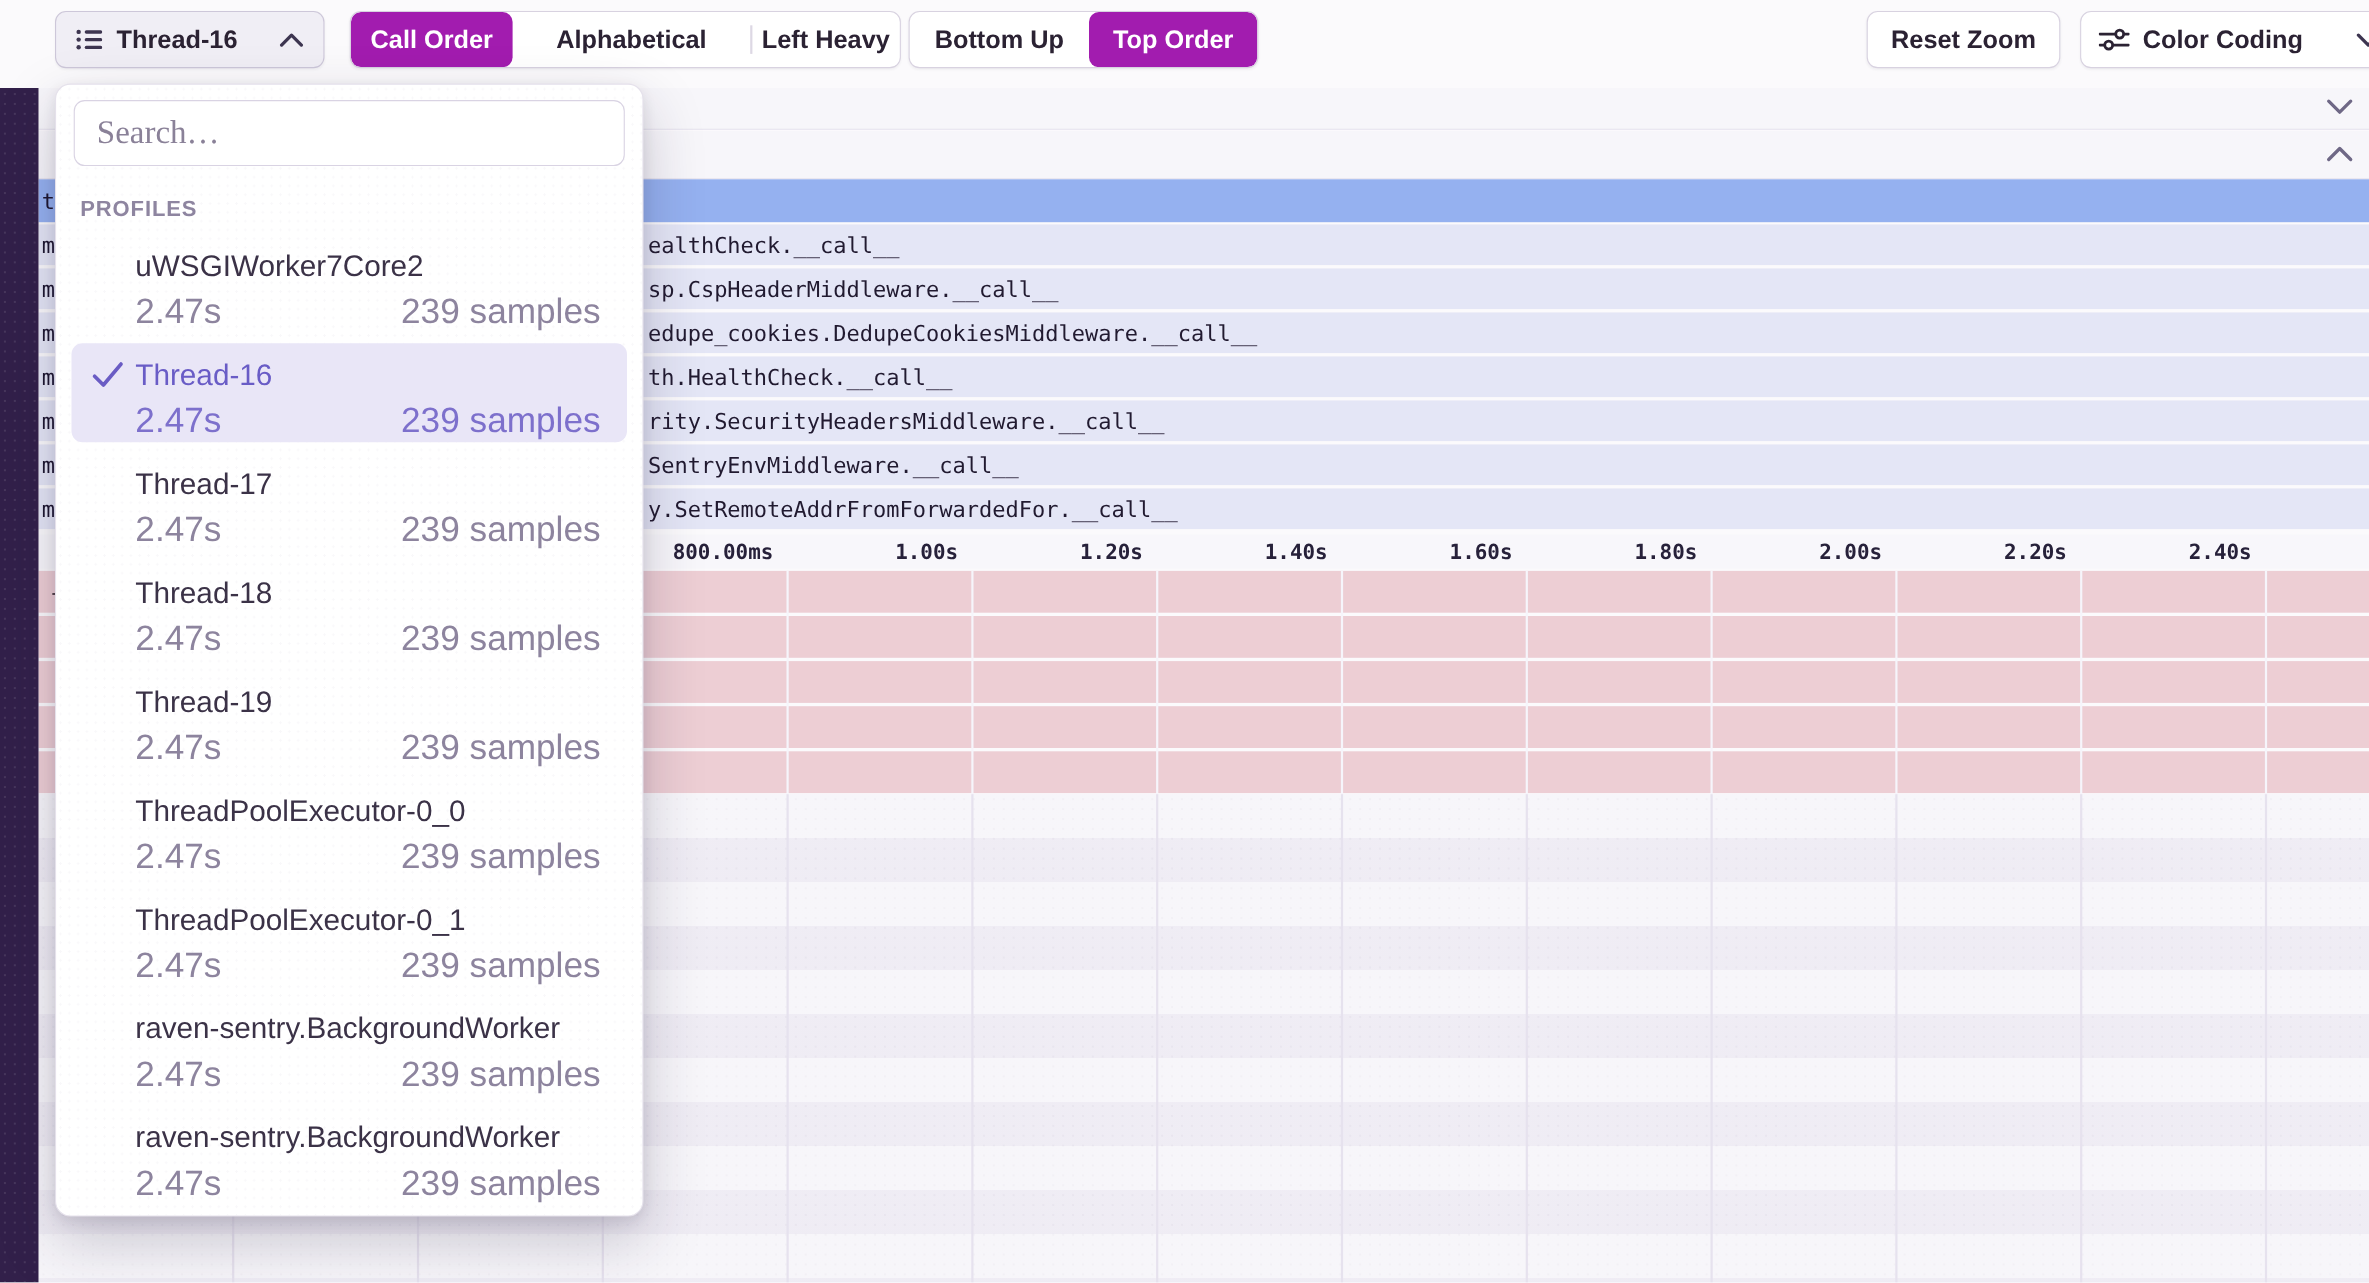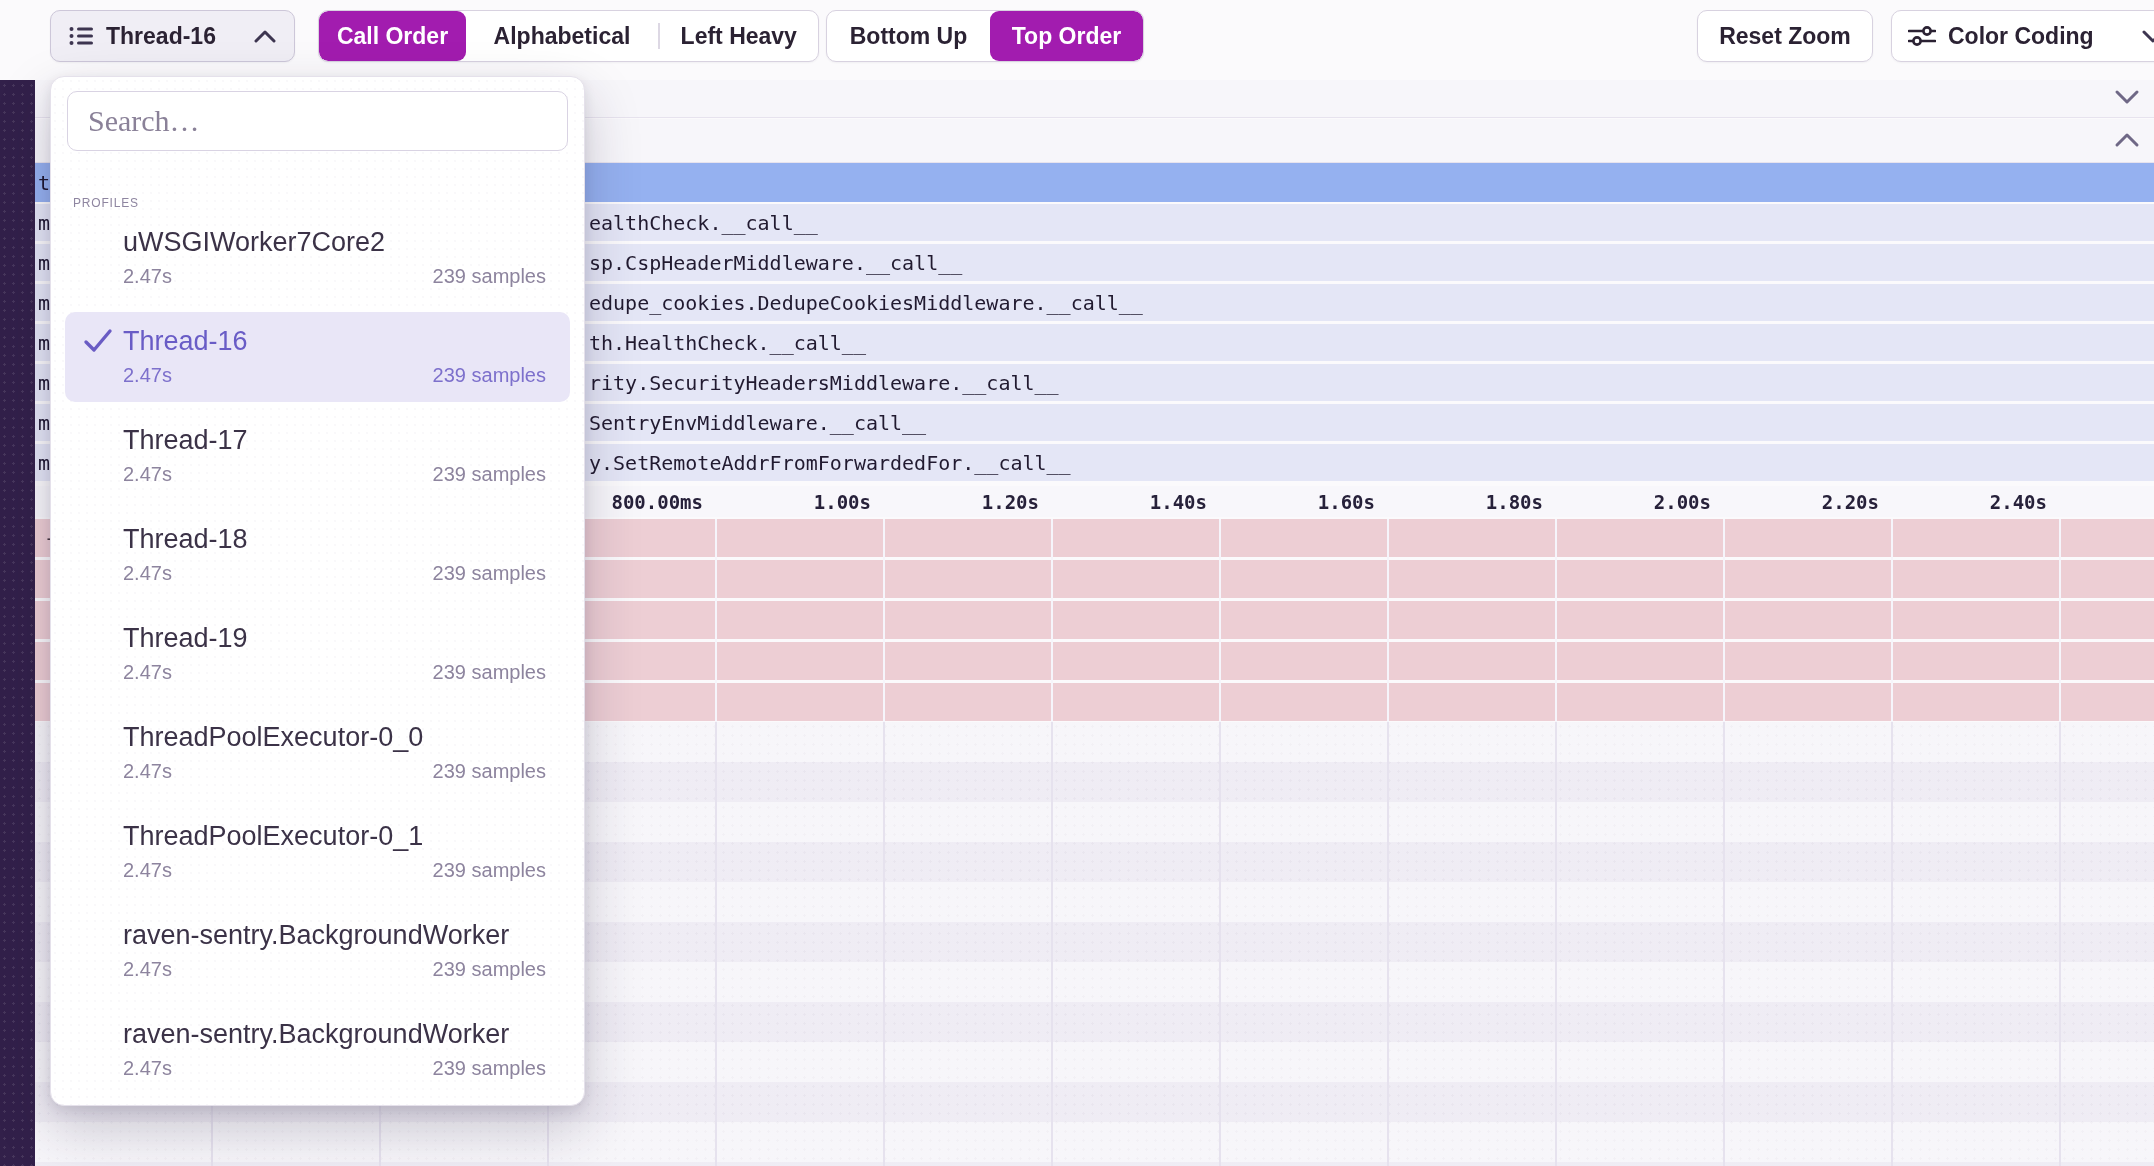--- a/index.html
+++ b/index.html
@@ -110,35 +110,35 @@
   .panel-search {
     position: absolute; left: 16px; right: 16px; top: 14px; height: 60px;
     border: 1.5px solid #d9d3e3; border-radius: 10px; background: #fff;
   }
   .panel-search input {
     width: 100%; height: 100%; border: 0; outline: none; background: transparent;
     font-family: Liberation Serif, serif; font-size: 30px; color: #ec4899; padding: 0 20px;
   }
   .panel-search input::placeholder { color: #8a8198; opacity: 1; }
   .section-label {
-    position: absolute; left: 22px; top: 119px;
-    font-size: 12px; font-weight: 400; letter-spacing: 0.8px; color: #8e85a0;
+    position: absolute; left: 22px; top: 102px;
+    font-size: 20px; font-weight: 700; letter-spacing: 0.8px; color: #8e85a0;
   }
   .items { position: absolute; left: 14px; right: 14px; top: 136px; }
   .item { position: relative; height: 90px; margin-bottom: 9px; border-radius: 10px; }
   .item.selected { background: #e9e6f7; }
   .item .check { position: absolute; left: 18px; top: 16px; }
   .item .name {
     position: absolute; left: 58px; top: 14px; right: 24px;
     font-size: 27px; font-weight: 500; color: #3b3247; white-space: nowrap; overflow: hidden;
   }
   .item .meta {
     position: absolute; left: 58px; right: 24px; top: 52px;
     display: flex; justify-content: space-between;
-    font-size: 20px; color: #8d849e;
+    font-size: 32px; color: #8d849e;
   }
   .item.selected .name { color: #695cc6; }
   .item.selected .meta { color: #7d70cc; }
 
   svg { display: block; }
 </style>
 </head>
 <body>
 
 <div class="screen">
@@ -260,21 +260,21 @@
       <span class="lbl">Thread-16</span>
       <span>
         <svg width="22" height="13" viewBox="0 0 22 13">
             <path d="M2 11 L11 2 L20 11" fill="none" stroke="#3d3550" stroke-width="3" stroke-linecap="round" stroke-linejoin="round"></path>
           </svg>
       </span>
     </div>
 
     <div class="btn seg" style="left:318px;width:501px">
       <div class="opt active" style="width:147px">Call Order</div>
-      <div class="opt" style="width:192px">Alphabetical</div>
+      <div class="opt" style="width:216px">Alphabetical</div>
       <div class="divider"></div>
       <div class="opt" style="flex:1">Left Heavy</div>
     </div>
 
     <div class="btn seg" style="left:826px;width:318px">
       <div class="opt" style="width:163px">Bottom Up</div>
       <div class="opt active" style="flex:1">Top Order</div>
     </div>
 
 

